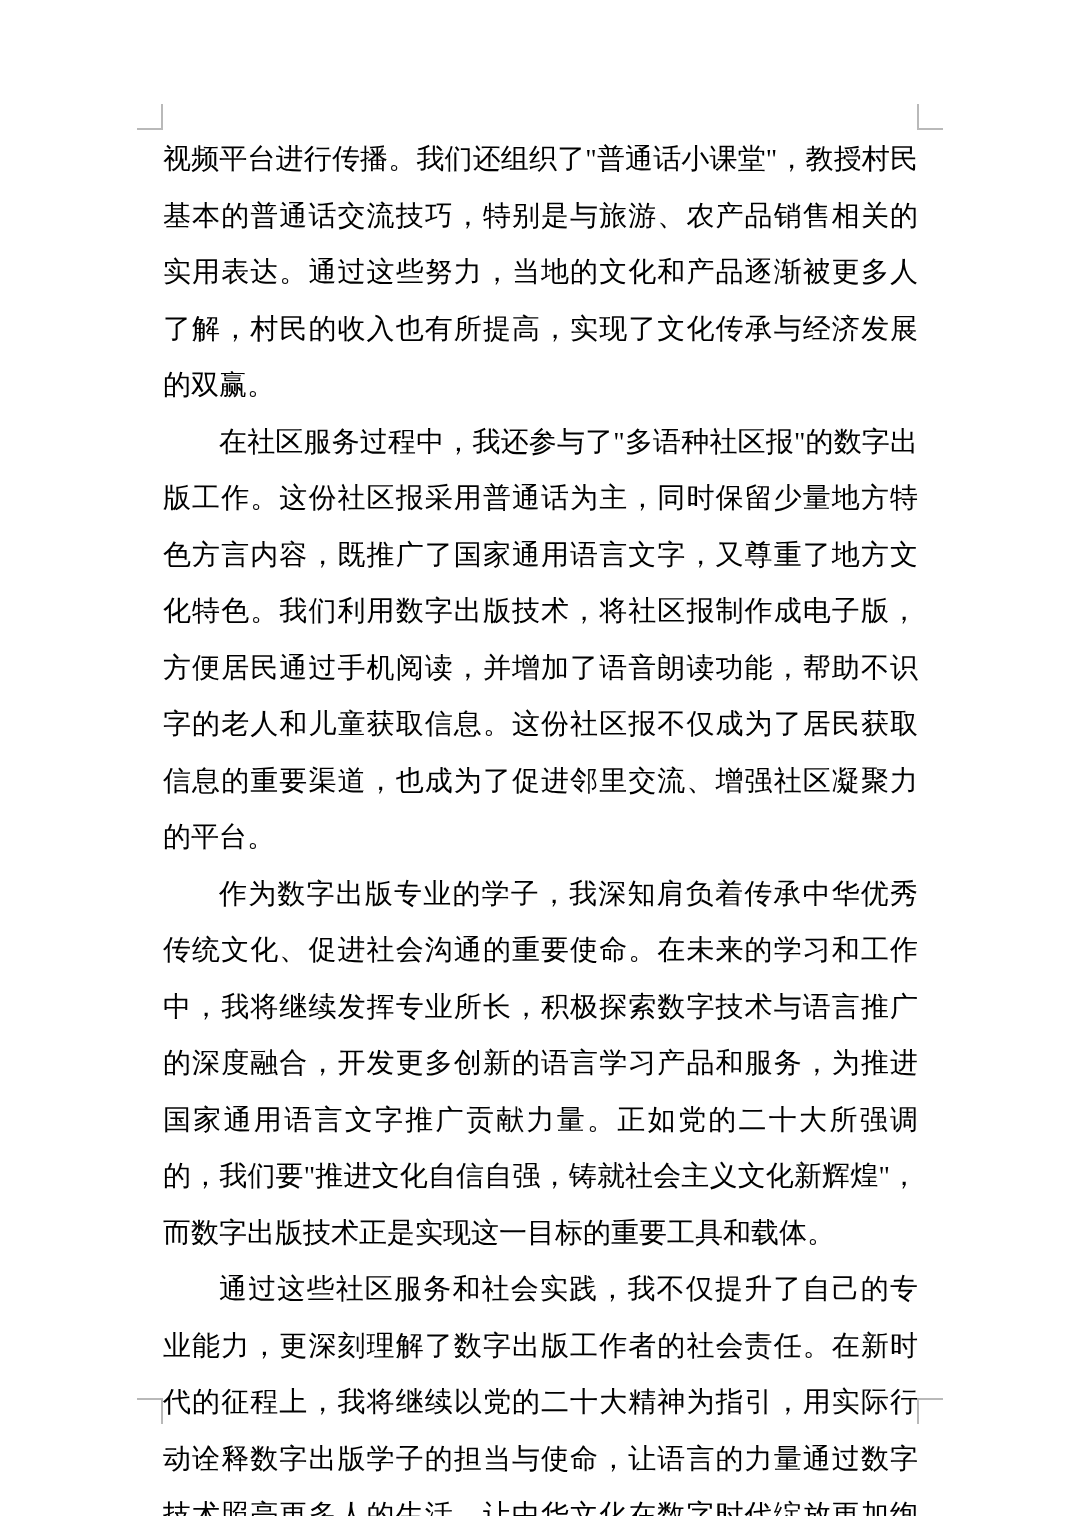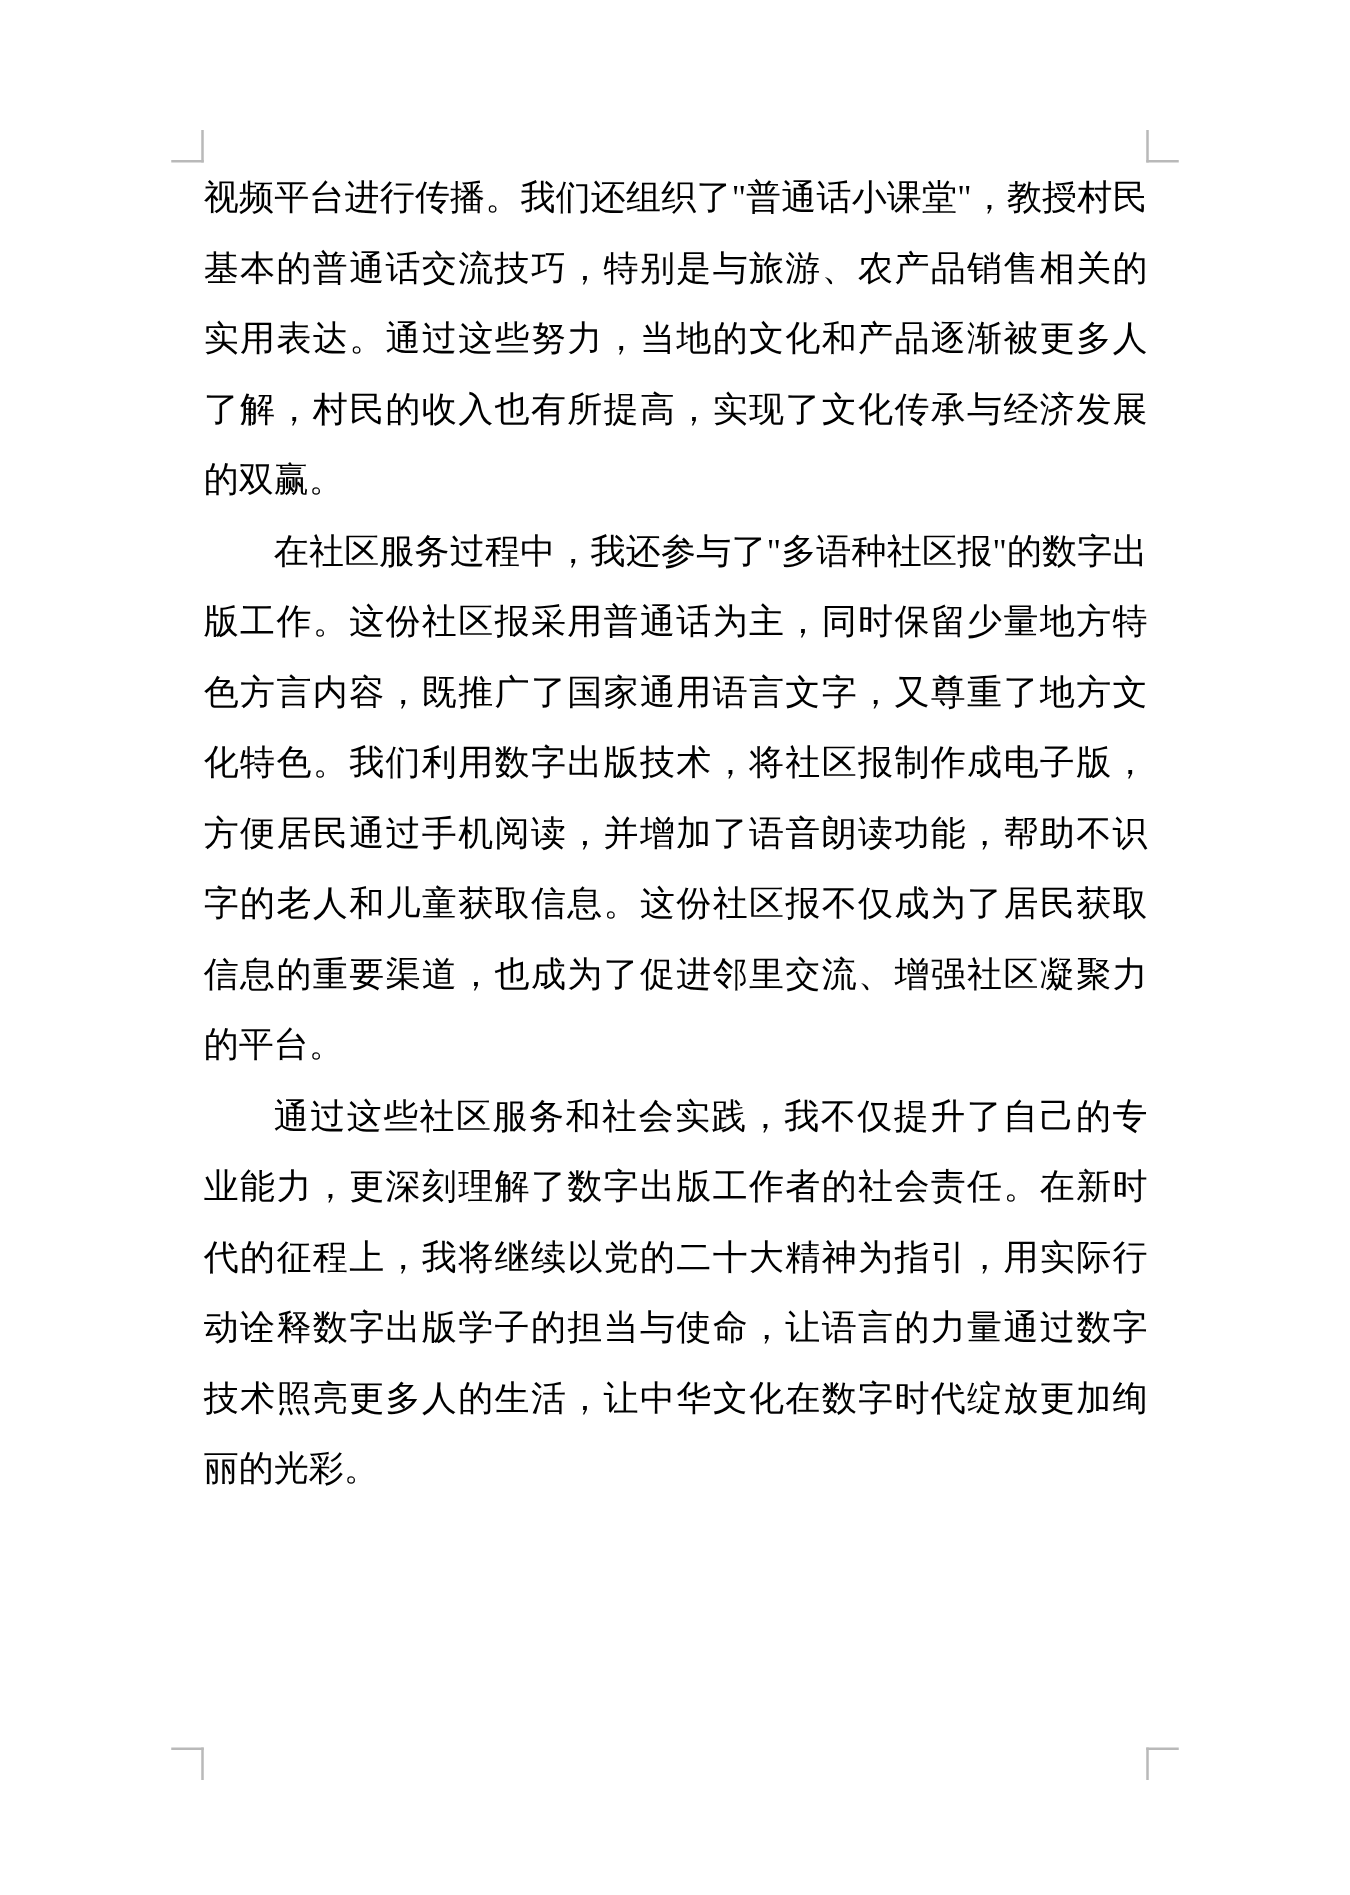--- a/index.html
+++ b/index.html
@@ -41,16 +41,17 @@
 <div class="page">
 
   <span class="crop crop-tl"></span>
   <span class="crop crop-tr"></span>
   <span class="crop crop-bl"></span>
   <span class="crop crop-br"></span>
 
   <div class="content">
     <p>视频平台进行传播。我们还组织了"普通话小课堂"，教授村民基本的普通话交流技巧，特别是与旅游、农产品销售相关的实用表达。通过这些努力，当地的文化和产品逐渐被更多人了解，村民的收入也有所提高，实现了文化传承与经济发展的双赢。</p>
     <p class="indent">在社区服务过程中，我还参与了"多语种社区报"的数字出版工作。这份社区报采用普通话为主，同时保留少量地方特色方言内容，既推广了国家通用语言文字，又尊重了地方文化特色。我们利用数字出版技术，将社区报制作成电子版，方便居民通过手机阅读，并增加了语音朗读功能，帮助不识字的老人和儿童获取信息。这份社区报不仅成为了居民获取信息的重要渠道，也成为了促进邻里交流、增强社区凝聚力的平台。</p>
+    <p class="indent">作为数字出版专业的学子，我深知肩负着传承中华优秀传统文化、促进社会沟通的重要使命。在未来的学习和工作中，我将继续发挥专业所长，积极探索数字技术与语言推广的深度融合，开发更多创新的语言学习产品和服务，为推进国家通用语言文字推广贡献力量。正如党的二十大所强调的，我们要"推进文化自信自强，铸就社会主义文化新辉煌"，而数字出版技术正是实现这一目标的重要工具和载体。</p>
     <p class="indent">通过这些社区服务和社会实践，我不仅提升了自己的专业能力，更深刻理解了数字出版工作者的社会责任。在新时代的征程上，我将继续以党的二十大精神为指引，用实际行动诠释数字出版学子的担当与使命，让语言的力量通过数字技术照亮更多人的生活，让中华文化在数字时代绽放更加绚丽的光彩。</p>
   </div>
 
 </div>
 
 </body></html>

